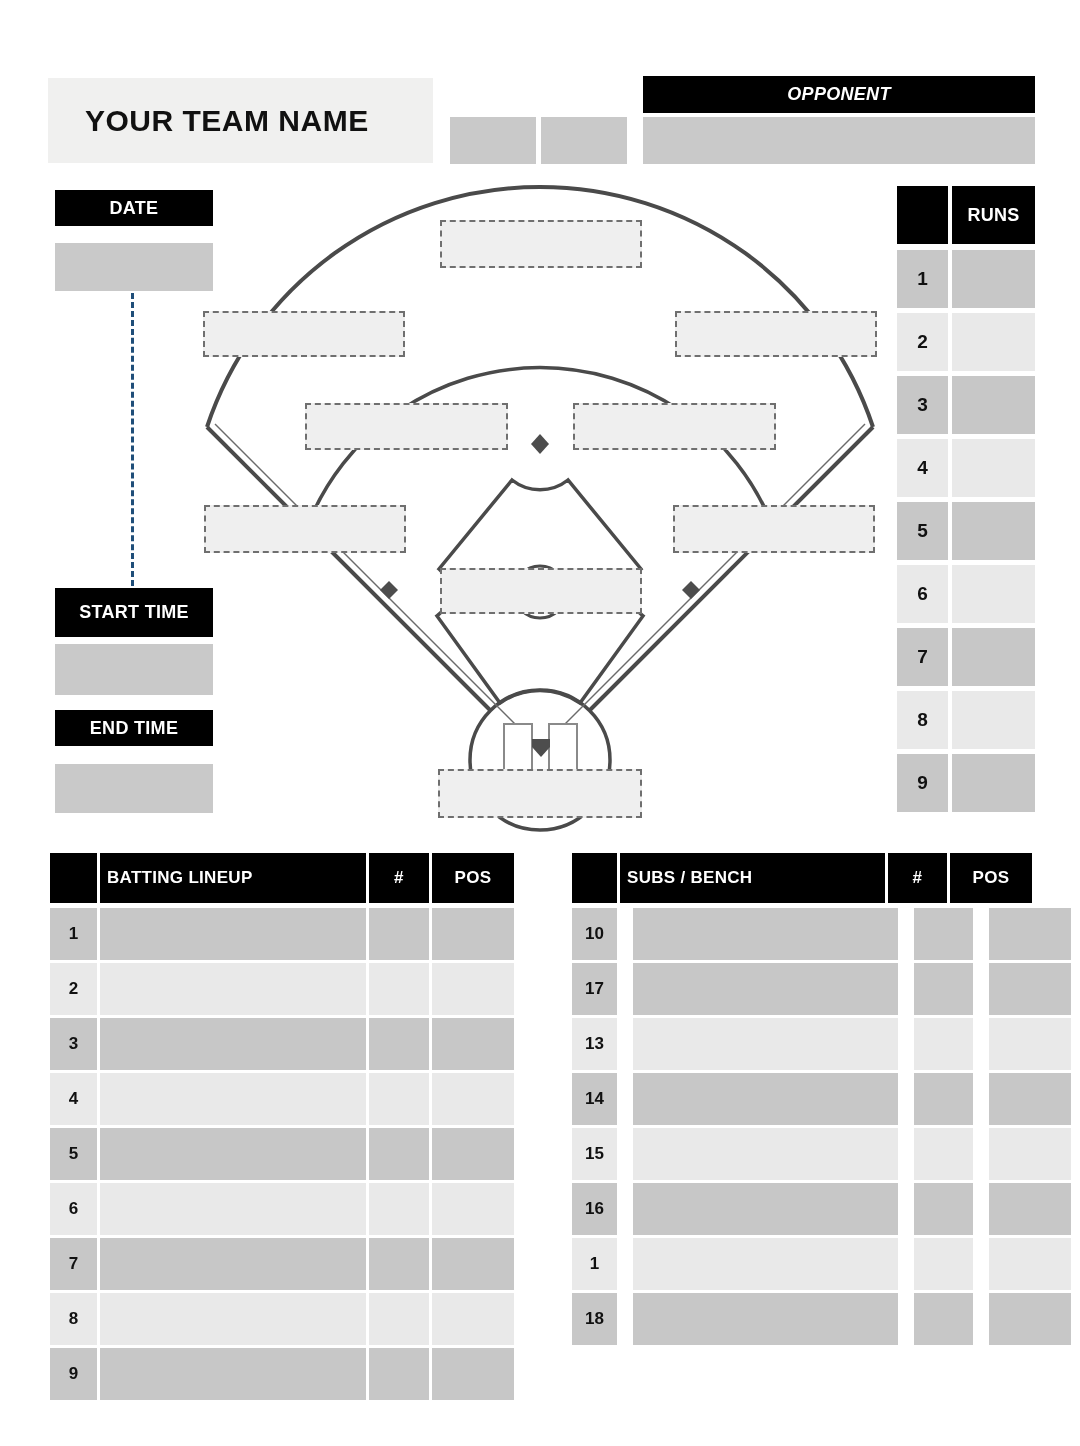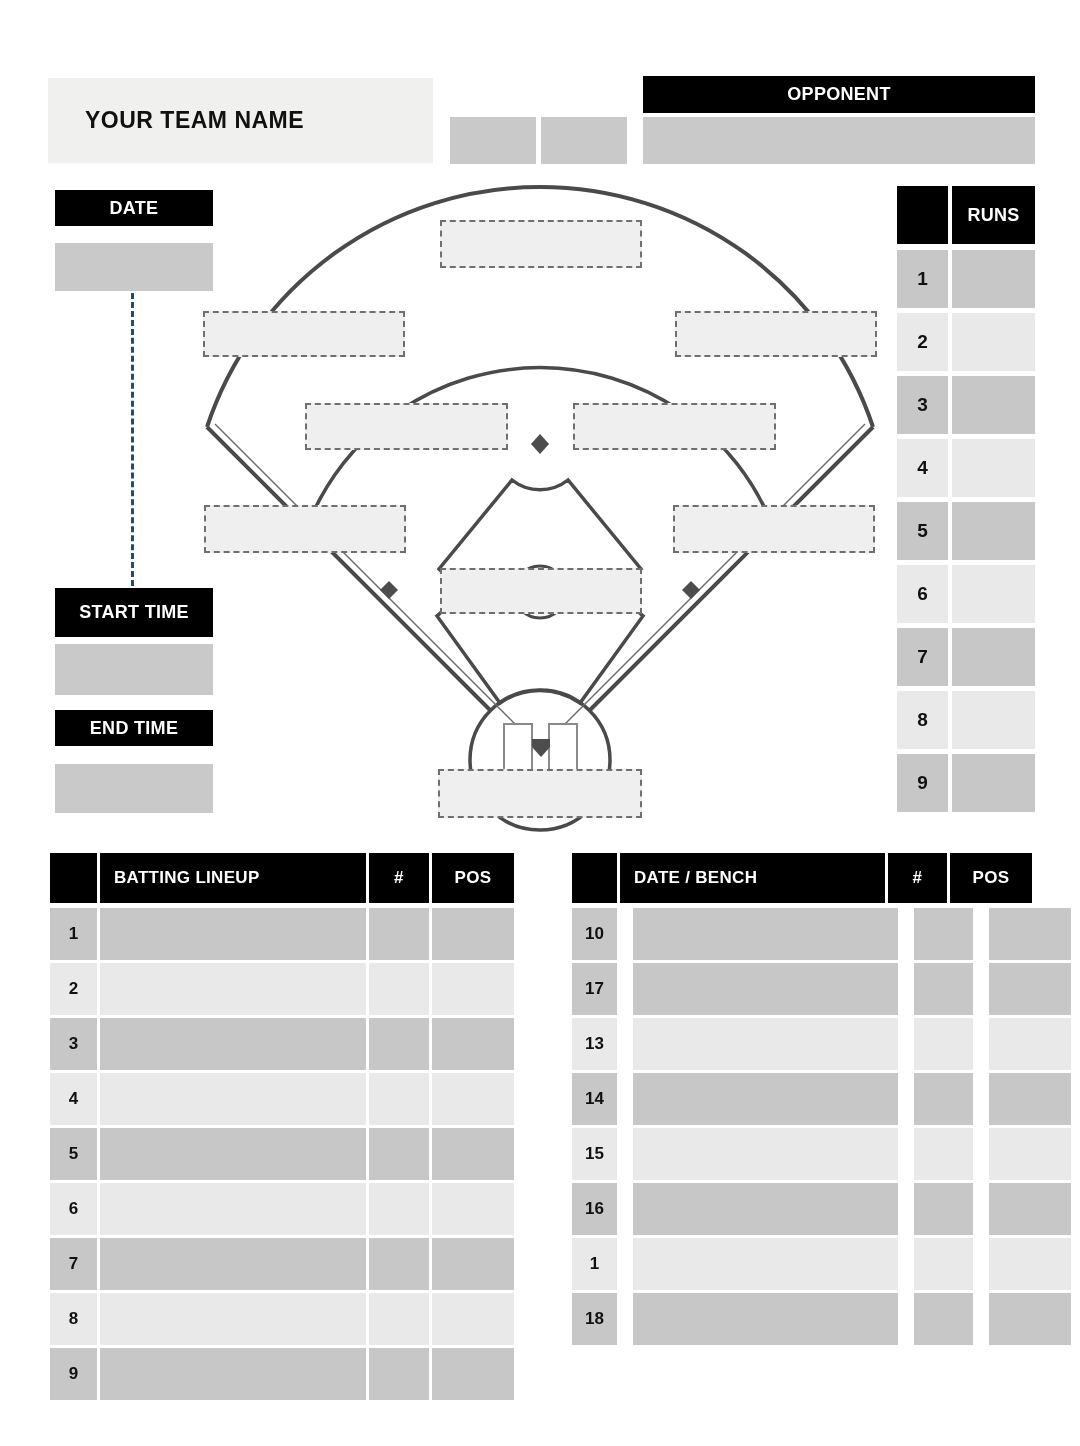--- a/index.html
+++ b/index.html
@@ -8,21 +8,21 @@
     font-family:"Liberation Sans","DejaVu Sans",sans-serif; overflow:hidden;
   }
   .abs { position:absolute; box-sizing:border-box; }
   .hdr {
     background:#000000; color:#ffffff; font-weight:700; font-size:18px;
     display:flex; align-items:center; justify-content:center; letter-spacing:.3px;
   }
   .cellgray { background:#c9c9c9; }
   .teambox {
     background:#f0f0ef; display:flex; align-items:center;
-    font-size:23px; font-weight:700; color:#111; padding-left:37px; letter-spacing:.5px;
+    font-size:30px; font-weight:700; color:#111; padding-left:37px; letter-spacing:.5px;
   }
   .connector { border-left:3px dashed #1f4e79; width:0; }
   
   .posbox { background:#efefef; border:2px dashed #6f6f6f; }
   
   .thead { display:grid; }
   .trows { display:flex; flex-direction:column; }
   .trow  { display:grid; }
   .c { }
   .r-dark .c { background:#c7c7c7; }
@@ -31,34 +31,34 @@
     display:flex; align-items:center; justify-content:center;
     font-weight:700; font-size:17px; color:#111;
   }
   .runs-head { grid-template-columns:51px 83px; column-gap:4px; }
   .runs-row  { grid-template-columns:51px 83px; column-gap:4px; height:58px; }
   .runs-row .numcell { font-size:19px; }
   .lineup-head-l { grid-template-columns:47px 266px 60px 82px; column-gap:3px; }
   .lineup-row-l  { grid-template-columns:47px 266px 60px 82px; column-gap:3px; height:52px; }
   .lineup-head-r { grid-template-columns:45px 265px 59px 82px; column-gap:3px; }
   .lineup-row-r  { grid-template-columns:45px 265px 59px 82px; column-gap:3px; height:52px;gap:16px; }
-  .hcell-title { justify-content:flex-start; padding-left:14px; font-size:17px; }
+  .hcell-title { justify-content:flex-start; padding-left:7px; font-size:17px; }
   .hcell { font-size:17px; }
 </style>
 </head>
 <body>
 
 <div class="page">
 
   <div class="abs teambox" style="left:48px;top:78px;width:385px;height:85px;">YOUR TEAM NAME</div>
 
   <div class="abs cellgray" style="left:450px;top:117px;width:86px;height:47px;"></div>
   <div class="abs cellgray" style="left:541px;top:117px;width:86px;height:47px;"></div>
 
-  <div class="abs hdr" style="left:643px;top:76px;width:392px;height:37px;">OPPONENT</div>
+  <div class="abs hdr" style="left:643px;top:76px;width:392px;height:37px;font-style:italic;">OPPONENT</div>
   <div class="abs cellgray" style="left:643px;top:117px;width:392px;height:47px;"></div>
 
   <div class="abs hdr" style="left:55px;top:190px;width:158px;height:36px;">DATE</div>
   <div class="abs cellgray" style="left:55px;top:243px;width:158px;height:48px;"></div>
 
   <div class="abs connector" style="left:131px;top:293px;height:293px;"></div>
 
   <div class="abs hdr" style="left:55px;top:588px;width:158px;height:49px;">START TIME</div>
   <div class="abs cellgray" style="left:55px;top:644px;width:158px;height:51px;"></div>
 
@@ -205,21 +205,21 @@
     <div class="trow lineup-row-l r-dark">
       <div class="c numcell">9</div>
       <div class="c"></div>
       <div class="c"></div>
       <div class="c"></div>
     </div>
   </div>
 
   <div class="abs thead lineup-head-r" style="left:572px;top:853px;">
     <div class="hdr" style="height:50px;"></div>
-    <div class="hdr hcell-title" style="height:50px;">DATE / BENCH</div>
+    <div class="hdr hcell-title" style="height:50px;">SUBS / BENCH</div>
     <div class="hdr hcell" style="height:50px;">#</div>
     <div class="hdr hcell" style="height:50px;">POS</div>
   </div>
   <div class="abs trows" style="left:572px;top:908px;row-gap:3px;">
     <div class="trow lineup-row-r r-dark">
       <div class="c numcell">10</div>
       <div class="c"></div>
       <div class="c"></div>
       <div class="c"></div>
     </div>

